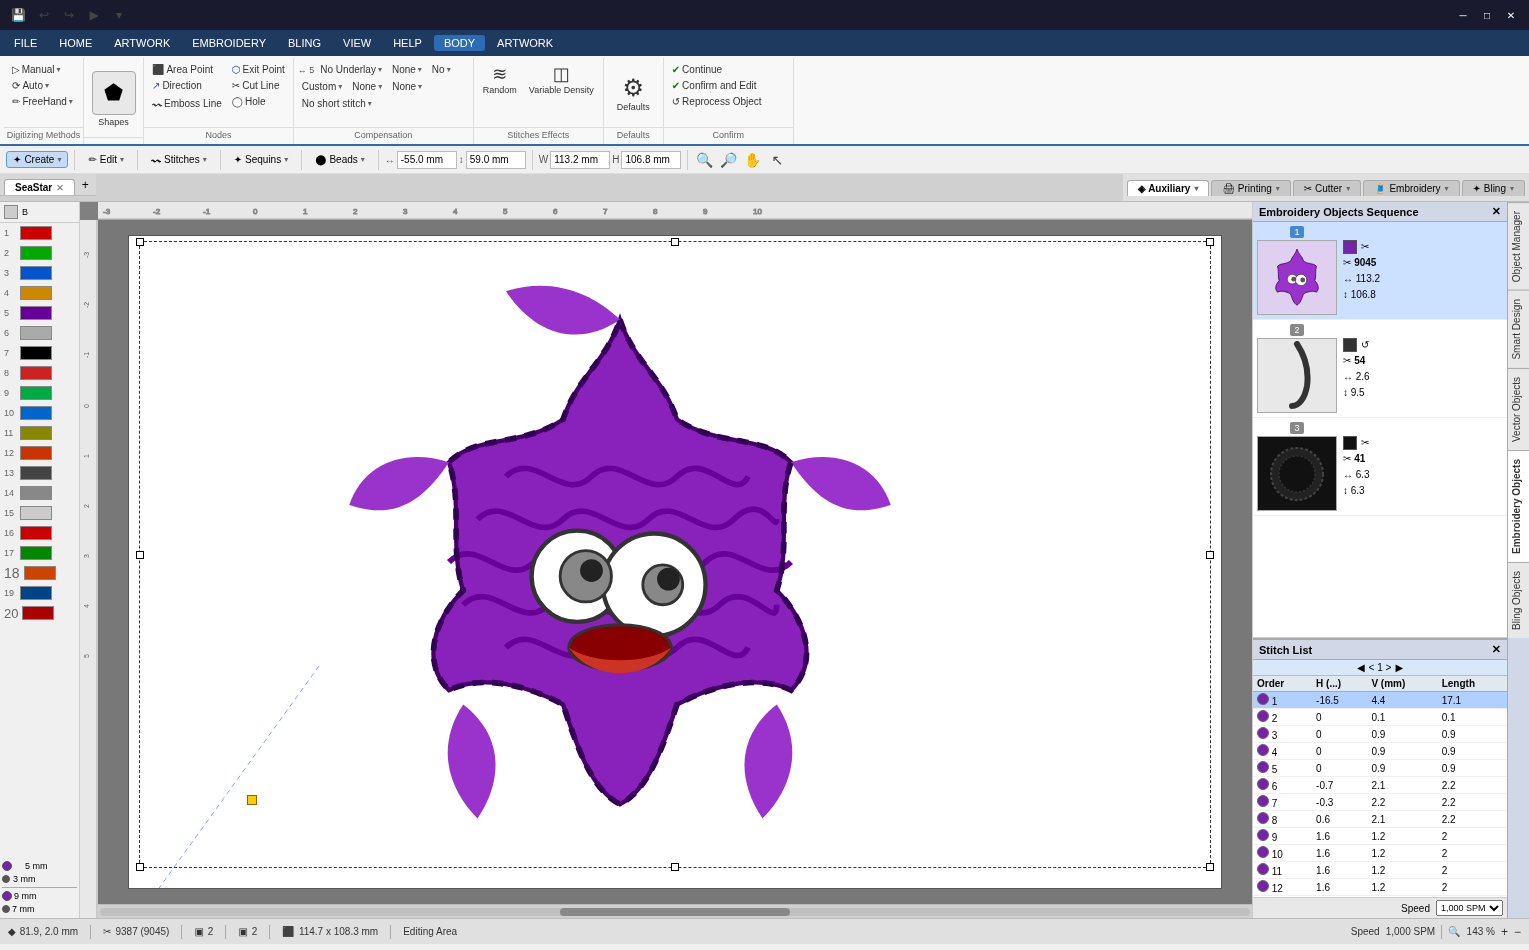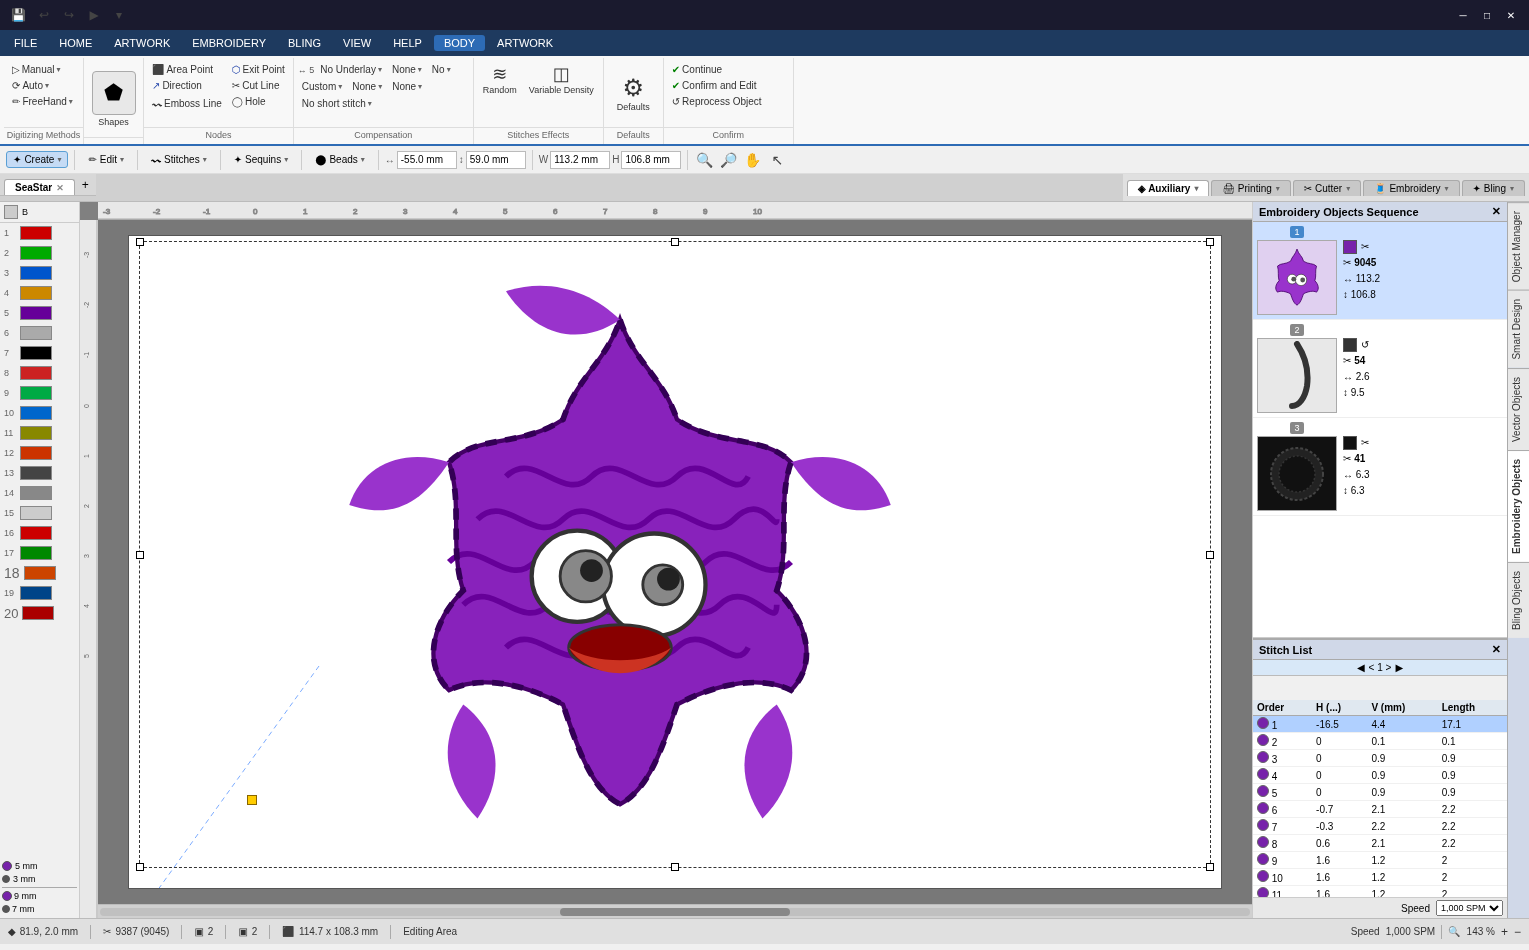--- a/index.html
+++ b/index.html
@@ -761,21 +761,21 @@
           <span style="font-size:9px;color:#666;min-width:12px;">19</span>
           <span style="width:32px;height:14px;display:inline-block;background:#004488;border:1px solid #888;"></span>
         </div>
       <div class="color-swatch">
           <span style="font-size:13px;color:#666;min-width:12px;">20</span>
           <span style="width:32px;height:14px;display:inline-block;background:#aa0000;border:1px solid #888;"></span>
         </div>
     </div>
 
     <div style="margin-top:auto;padding:4px 2px;display:flex;flex-direction:column;gap:3px;">
-      <div style="display:flex;align-items:center;gap:3px;font-size:9px;">
+      <div style="display:flex;align-items:center;gap:13px;font-size:9px;">
         <span style="width:10px;height:10px;background:#7722aa;border-radius:50%;display:inline-block;border:1px solid #555;"></span>
         <span>5 mm</span>
       </div>
       <div style="display:flex;align-items:center;gap:3px;font-size:9px;">
         <span style="width:8px;height:8px;background:#555;border-radius:50%;display:inline-block;border:1px solid #555;"></span>
         <span>3 mm</span>
       </div>
       <div style="height:1px;background:#aaa;"></div>
       <div style="font-size:9px;display:flex;align-items:center;gap:2px;">
         <span style="width:10px;height:10px;background:#7722aa;border-radius:50%;display:inline-block;border:1px solid #555;"></span>
@@ -976,21 +976,21 @@
       <div class="panel-header">
         <span>Stitch List</span>
         <span style="cursor:pointer;">✕</span>
       </div>
 
       <div style="display:flex;align-items:center;justify-content:center;background:#d8e8f8;padding:2px;font-size:10px;border-bottom:1px solid #bbb;">
         <span style="cursor:pointer;padding:0 4px;">◀</span>
         <span>&lt; 1 &gt;</span>
         <span style="cursor:pointer;padding:0 4px;">▶</span>
       </div>
-      <div id="stitch-list" style="overflow-y:auto;flex:1;margin-top:24px;">
+      <div id="stitch-list" style="overflow-y:auto;flex:1;">
         <table class="stitch-table">
           <thead>
             <tr>
               <th>Order</th>
               <th>H (...)</th>
               <th>V (mm)</th>
               <th>Length</th>
             </tr>
           </thead>
           <tbody id="stitch-tbody">

